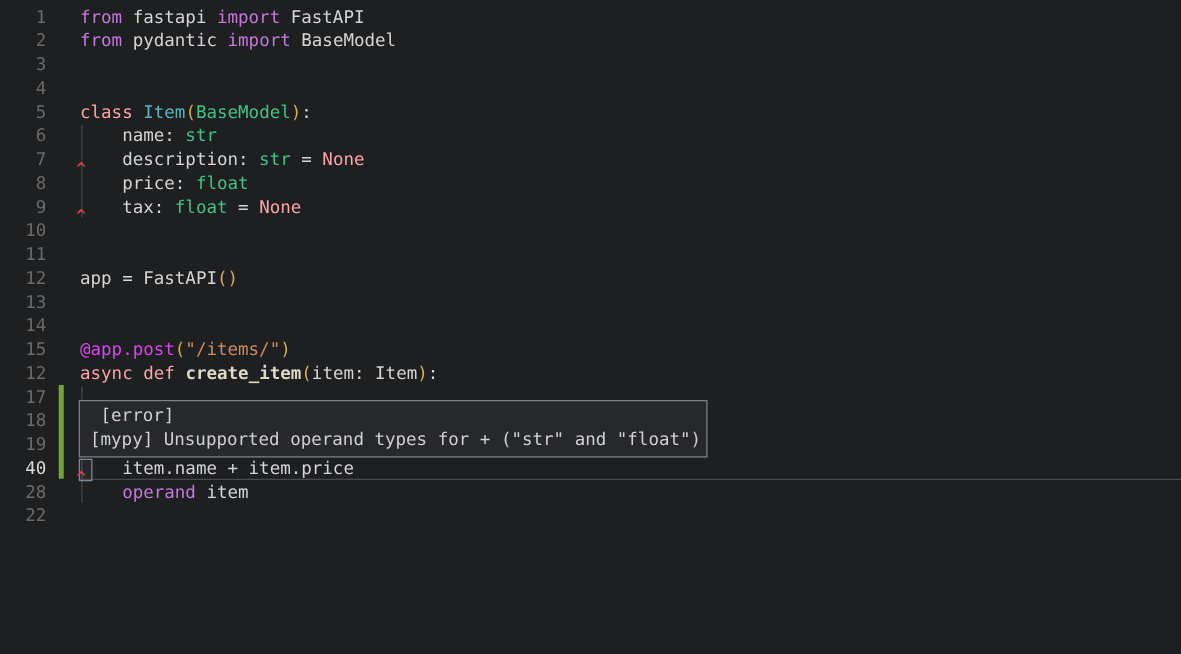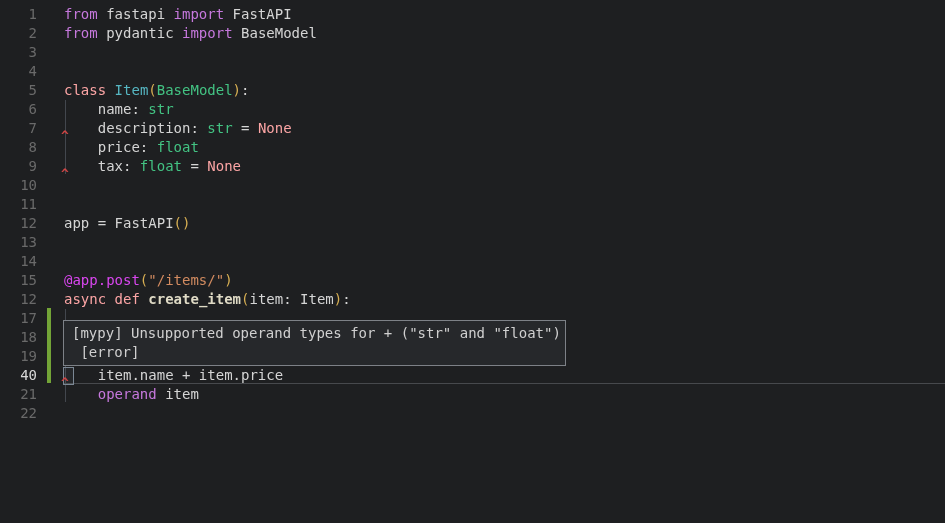--- a/index.html
+++ b/index.html
@@ -53,32 +53,32 @@
       <div class="row"><div class="num">11</div><div class="sign"></div><div class="code"></div></div>
       <div class="row"><div class="num">12</div><div class="sign"></div><div class="code"><span class="tk-fg">app = FastAPI</span><span class="tk-pa">()</span></div></div>
       <div class="row"><div class="num">13</div><div class="sign"></div><div class="code"></div></div>
       <div class="row"><div class="num">14</div><div class="sign"></div><div class="code"></div></div>
       <div class="row"><div class="num">15</div><div class="sign"></div><div class="code"><span class="tk-de">@app.post</span><span class="tk-pa">(</span><span class="tk-st">"/items/"</span><span class="tk-pa">)</span></div></div>
       <div class="row"><div class="num">12</div><div class="sign"></div><div class="code"><span class="tk-kb">async</span><span class="tk-fg"> </span><span class="tk-kb">def</span><span class="tk-fg"> </span><span class="tk-fn">create_item</span><span class="tk-pa">(</span><span class="tk-fg">item: Item</span><span class="tk-pa">)</span><span class="tk-fg">:</span></div></div>
       <div class="row"><div class="num">17</div><div class="sign"></div><div class="code"></div></div>
       <div class="row"><div class="num">18</div><div class="sign"></div><div class="code"></div></div>
       <div class="row"><div class="num">19</div><div class="sign"></div><div class="code"></div></div>
       <div class="row active"><div class="num">40</div><div class="sign"></div><div class="code"><span class="tk-fg">    item.name + item.price</span></div></div>
-      <div class="row"><div class="num">21</div><div class="sign"></div><div class="code"><span class="tk-fg">    </span><span class="tk-kw">operand</span><span class="tk-fg"> item</span></div></div>
+      <div class="row"><div class="num">28</div><div class="sign"></div><div class="code"><span class="tk-fg">    </span><span class="tk-kw">operand</span><span class="tk-fg"> item</span></div></div>
       <div class="row"><div class="num">22</div><div class="sign"></div><div class="code"></div></div>
     </div>
 
   <div class="overlay">
       <div class="guide" style="top: 309px; height: 93px;"></div>
       <div class="guide" style="top: 100px; height: 74px;"></div>
     <div class="gitbar" style="top: 308px; height: 75px;"></div>
     <div class="cursorline-underline" style="top: 383px;"></div>
     <div class="cursor" style="top: 367px;"></div>
   <div class="caret" style="top: 131px;">^</div>
       <div class="caret" style="top: 169px;">^</div>
       <div class="caret" style="top: 378px;">^</div>
     </div>
 
   <div class="tooltip">
+    <div> [error]</div>
     <div>[mypy] Unsupported operand types for + ("str" and "float")</div>
-    <div> [error]</div>
   </div>
 </div>
 
 </body></html>

